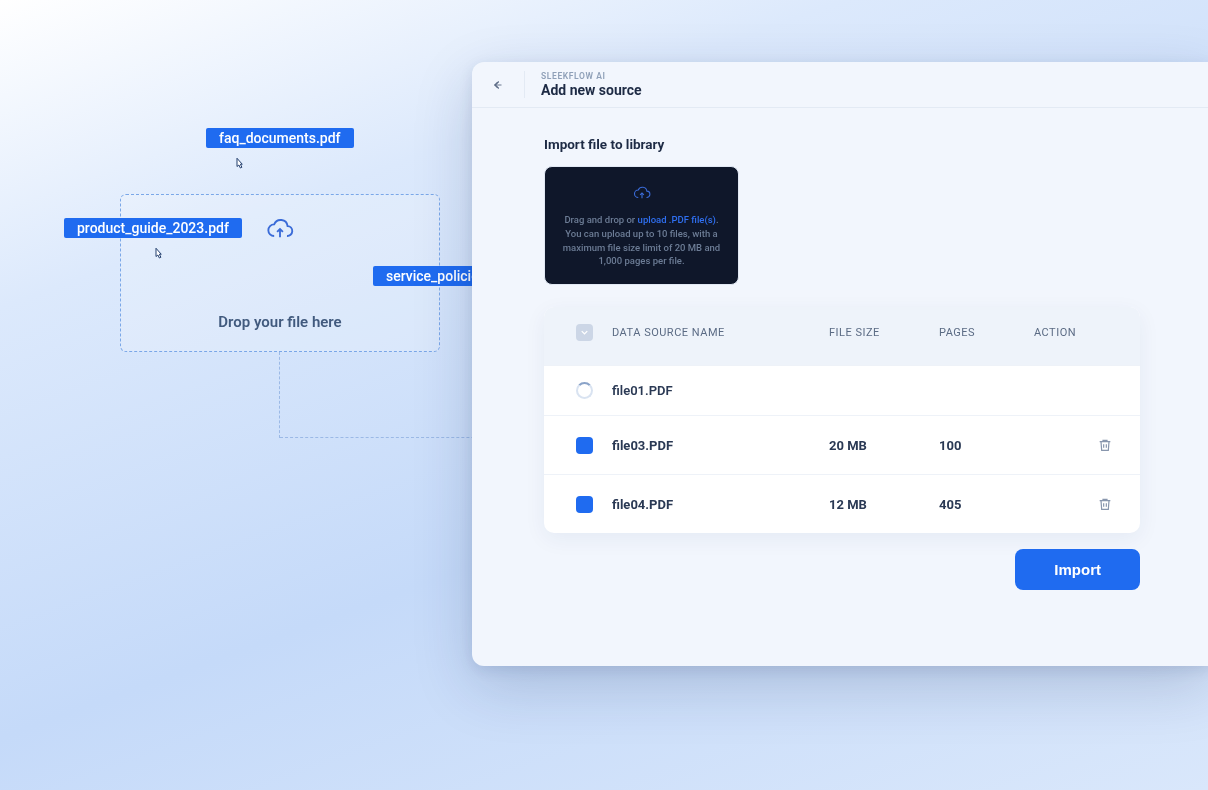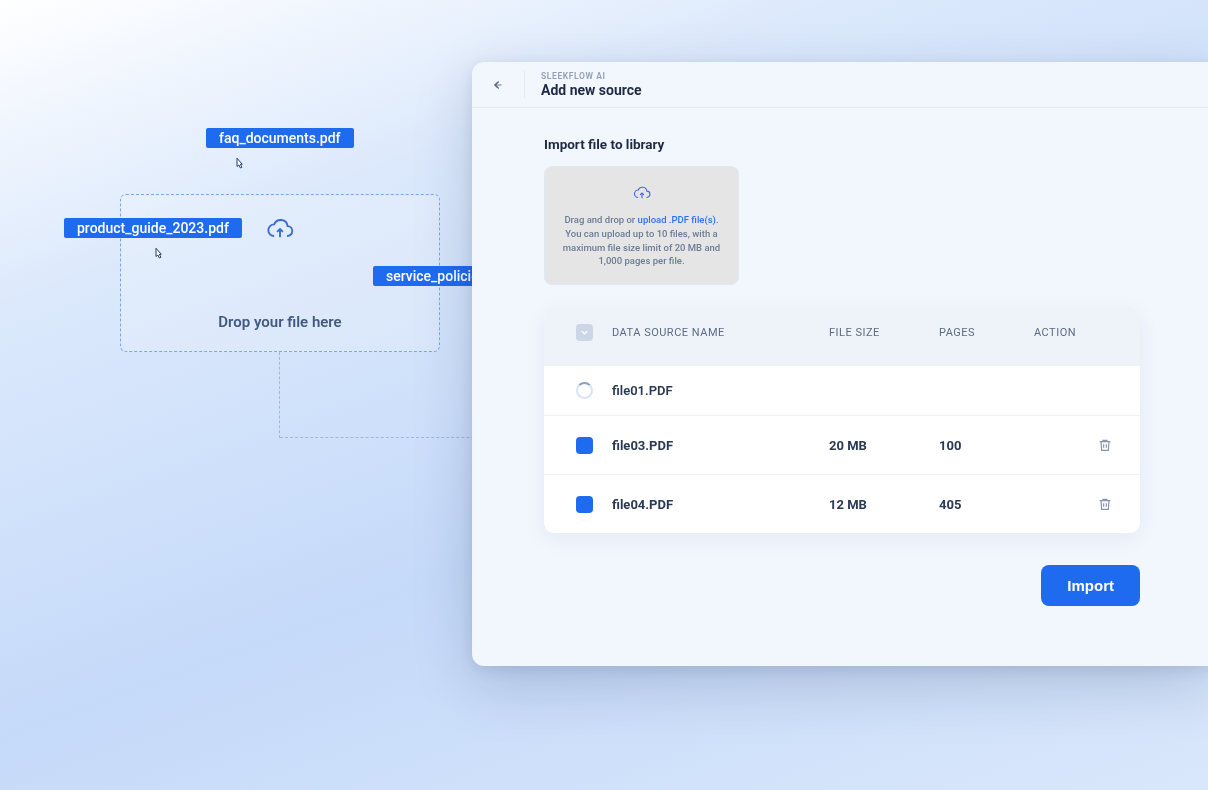--- a/index.html
+++ b/index.html
@@ -133,21 +133,21 @@
     font-size: 13.5px;
     font-weight: 700;
     color: #1e2b45;
     margin-bottom: 14px;
   }
 
   .upload-box {
     width: 195px;
     border: 1px solid #e1e8f3;
     border-radius: 8px;
-    background: #e5e5e5;
+    background: #0f172a;
     padding: 14px 14px 16px 14px;
     text-align: center;
   }
   .upload-box .cloud-icon {
     margin: 2px auto 10px auto;
     width: 20px;
     height: 20px;
     display: flex;
     align-items: center;
     justify-content: center;
@@ -222,28 +222,28 @@
   .trash-btn {
     width: 26px; height: 26px;
     border-radius: 6px;
     display: flex; align-items: center; justify-content: center;
     cursor: pointer;
     color: #8896ad;
   }
   .td-bold { font-weight: 700; }
 
   .import-btn {
-    margin-top: 32px;
+    margin-top: 16px;
     float: right;
     background: #1f6bf0;
     color: #fff;
     font-size: 15px;
     font-weight: 700;
     border: none;
-    padding: 12px 26px;
+    padding: 12px 39px;
     border-radius: 8px;
     cursor: pointer;
   }
 </style>
 </head>
 <body>
 
 <div class="drop-zone">
   <span class="upload-icon">
     <svg viewBox="0 0 24 24" fill="none" stroke="#3a6bd8" stroke-width="1.6">

